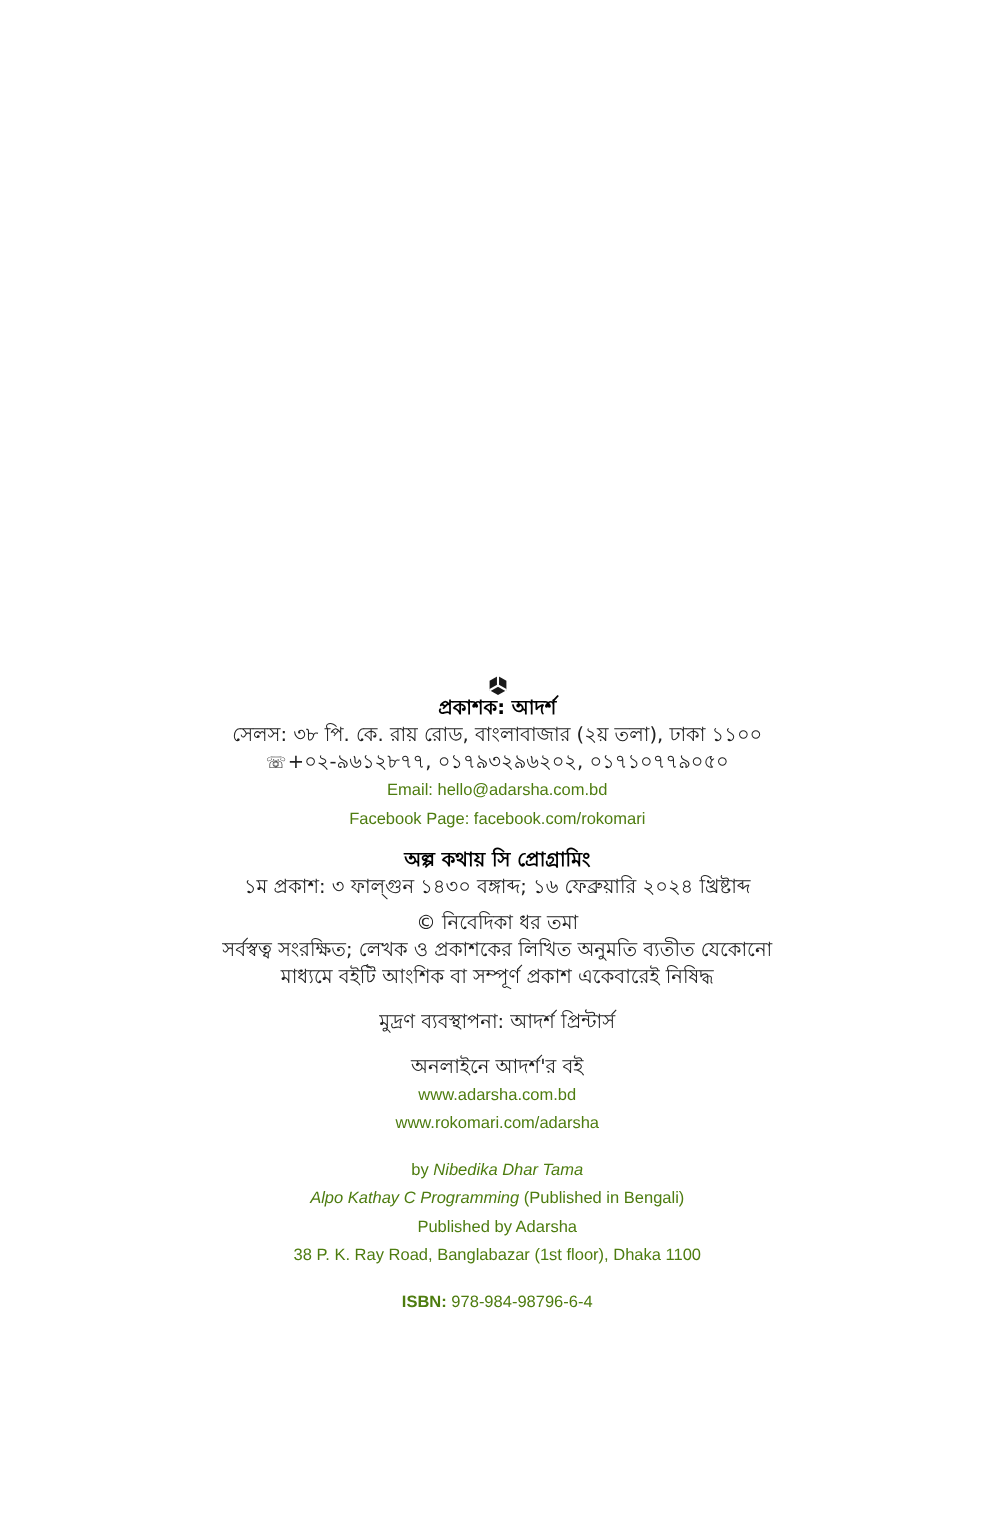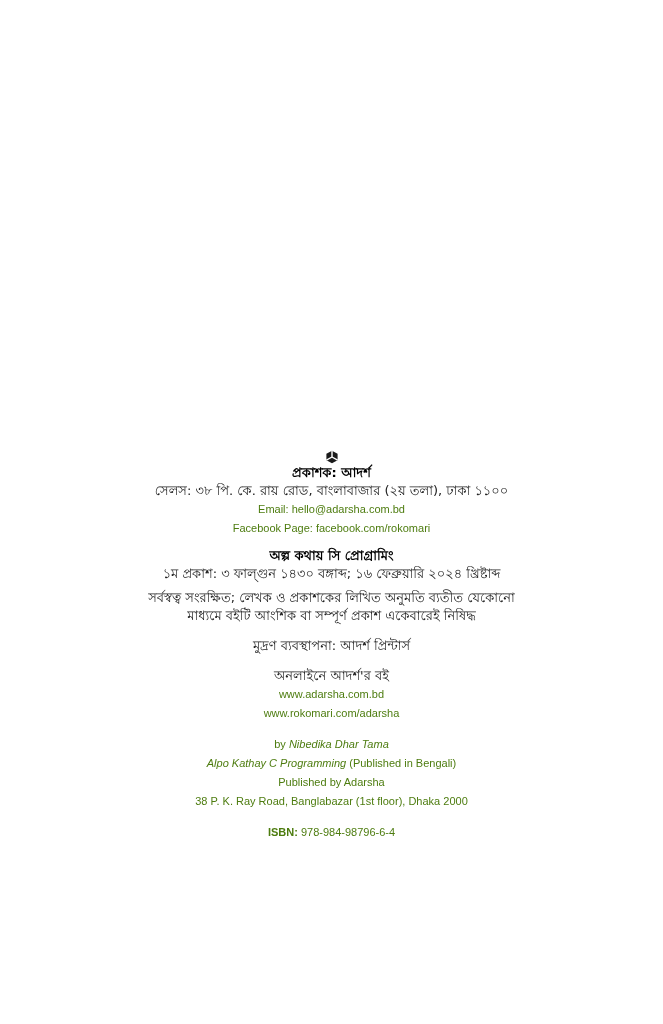--- a/index.html
+++ b/index.html
@@ -72,47 +72,49 @@
 
   <svg class="logo" viewBox="0 0 20 20">
     <polygon points="10,1 18,5.5 18,14.5 10,19 2,14.5 2,5.5" fill="#1a1a1a"></polygon>
     <line x1="10" y1="10" x2="10" y2="1" stroke="#fff" stroke-width="2"></line>
     <line x1="10" y1="10" x2="2" y2="14.5" stroke="#fff" stroke-width="2"></line>
     <line x1="10" y1="10" x2="18" y2="14.5" stroke="#fff" stroke-width="2"></line>
   </svg>
 
   <span class="line bn-bold">প্রকাশক: আদর্শ</span>
   <span class="line bn">সেলস: ৩৮ পি. কে. রায় রোড, বাংলাবাজার (২য় তলা), ঢাকা ১১০০</span>
+  <span class="line bn"><span class="phone-glyph">☏</span><span>+০২-৯৬১২৮৭৭, ০১৭৯৩২৯৬২০২, ০১৭১০৭৭৯০৫০</span></span>
   <span class="line en">Email: hello@adarsha.com.bd</span>
   <span class="line en">Facebook Page: facebook.com/rokomari</span>
 
   <div class="gap-m"></div>
 
   <span class="line bn-bold">অল্প কথায় সি প্রোগ্রামিং</span>
   <span class="line bn">১ম প্রকাশ: ৩ ফাল্গুন ১৪৩০ বঙ্গাব্দ; ১৬ ফেব্রুয়ারি ২০২৪ খ্রিষ্টাব্দ</span>
 
   <div class="gap-s"></div>
 
+  <span class="line bn">© নিবেদিকা ধর তমা</span>
   <span class="line bn">সর্বস্বত্ব সংরক্ষিত; লেখক ও প্রকাশকের লিখিত অনুমতি ব্যতীত যেকোনো</span>
   <span class="line bn">মাধ্যমে বইটি আংশিক বা সম্পূর্ণ প্রকাশ একেবারেই নিষিদ্ধ</span>
 
   <div class="gap-l"></div>
 
   <span class="line bn">মুদ্রণ ব্যবস্থাপনা: আদর্শ প্রিন্টার্স</span>
 
   <div class="gap-l"></div>
 
   <span class="line bn">অনলাইনে আদর্শ'র বই</span>
   <span class="line en">www.adarsha.com.bd</span>
   <span class="line en">www.rokomari.com/adarsha</span>
 
   <div class="gap-l"></div>
 
   <span class="line en"><span>by </span><span class="it">Nibedika Dhar Tama</span></span>
   <span class="line en"><span class="it">Alpo Kathay C Programming</span><span> (Published in Bengali)</span></span>
   <span class="line en">Published by Adarsha</span>
-  <span class="line en">38 P. K. Ray Road, Banglabazar (1st floor), Dhaka 2000</span>
+  <span class="line en">38 P. K. Ray Road, Banglabazar (1st floor), Dhaka 1100</span>
 
   <div class="gap-l"></div>
 
   <span class="line en"><span class="en-bold-label">ISBN:</span><span> 978-984-98796-6-4</span></span>
 
 </div>
 
 </body></html>

